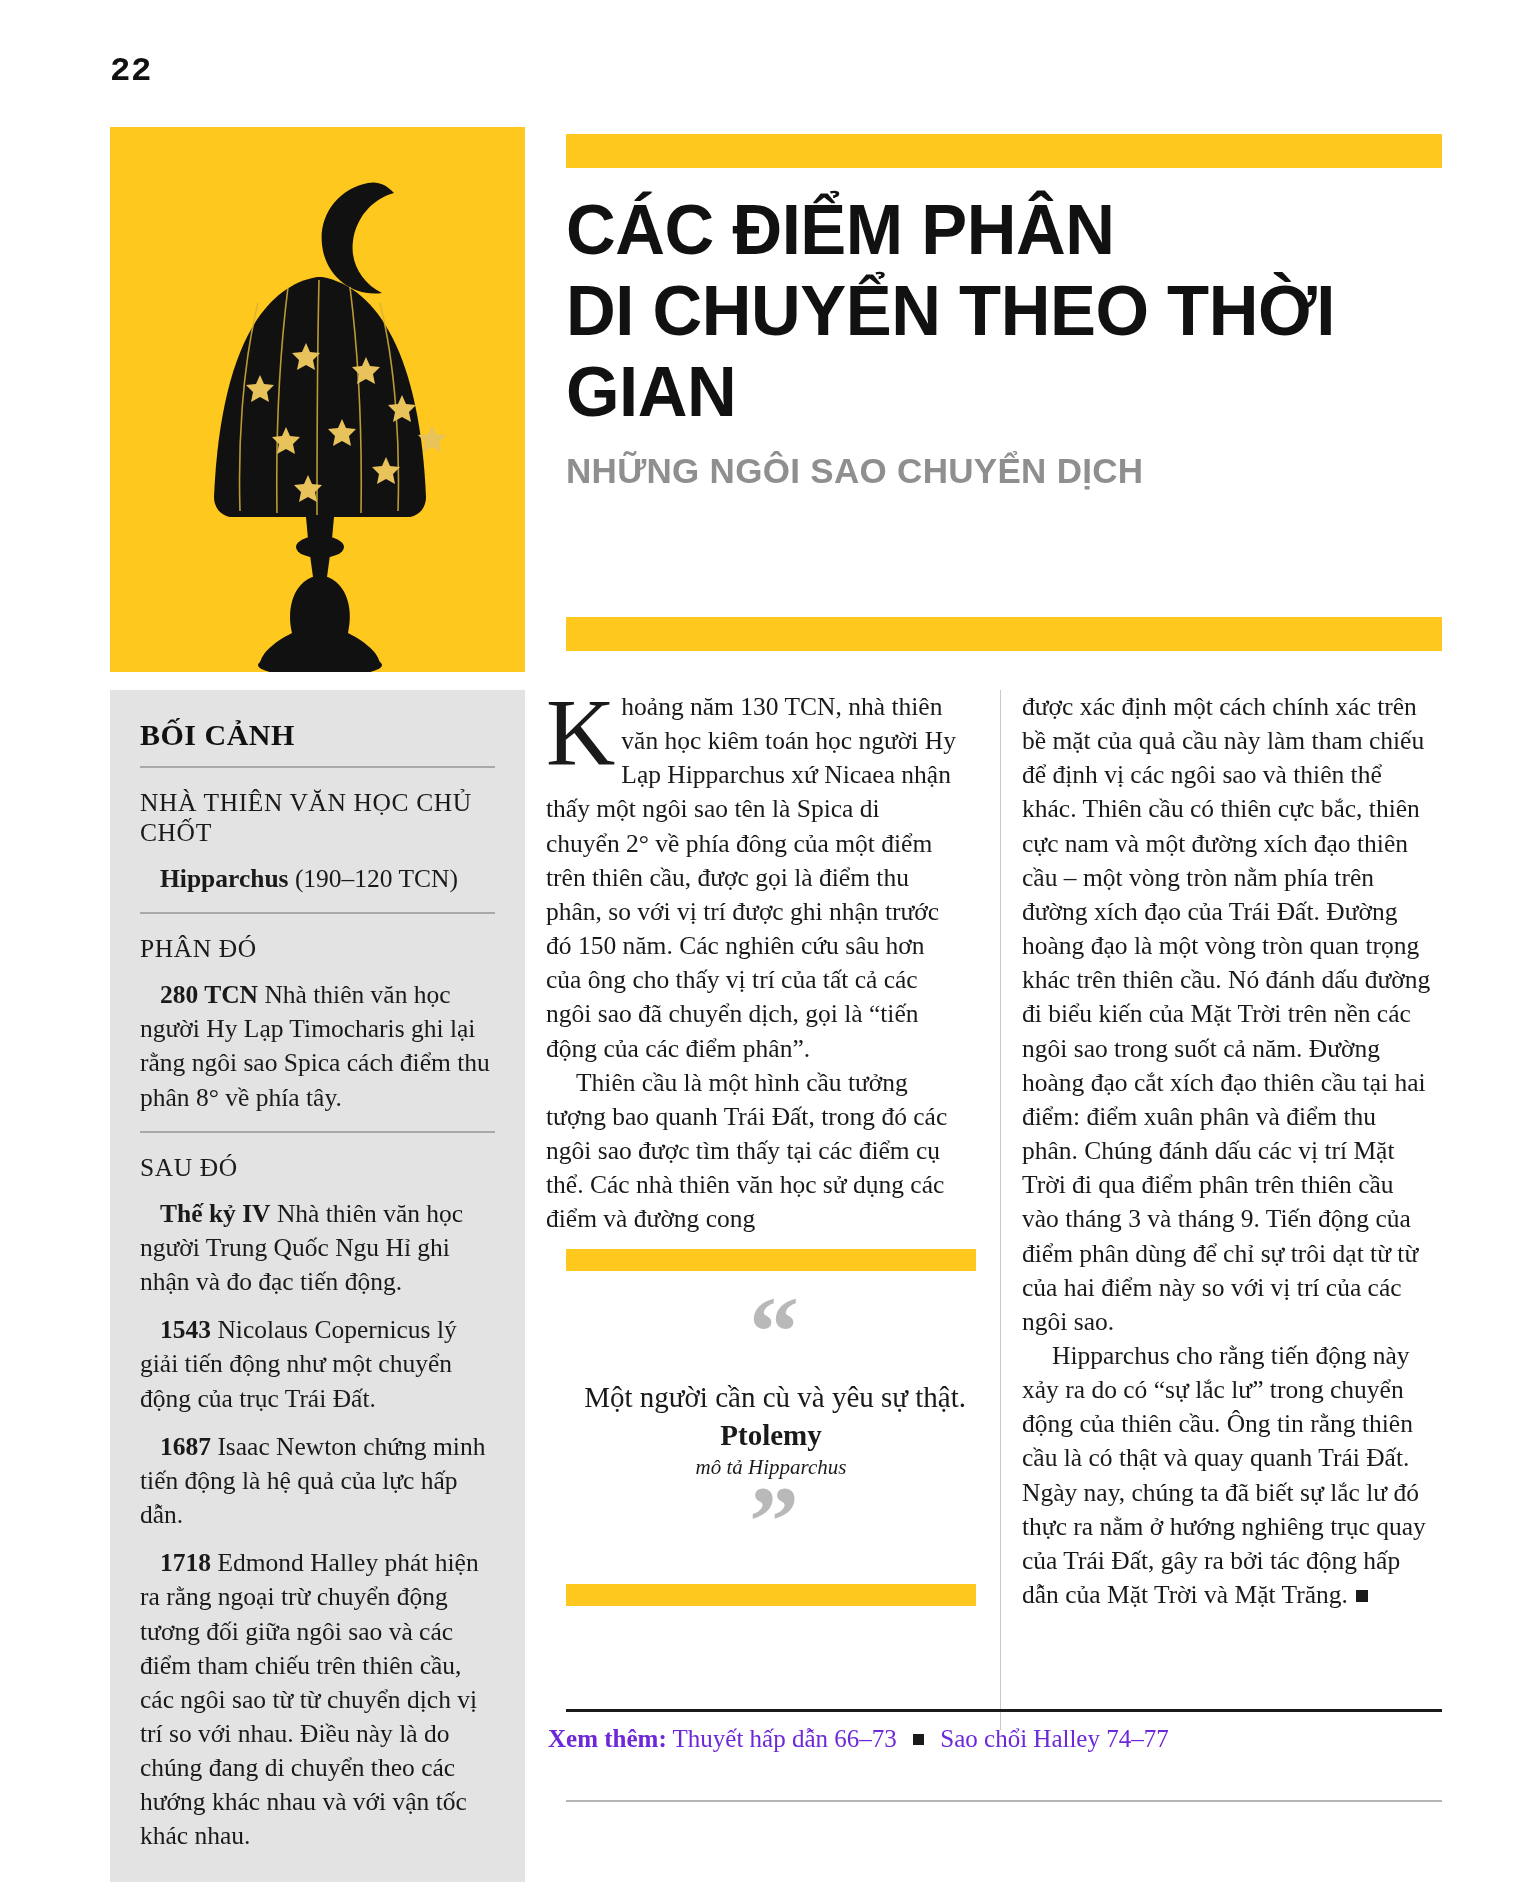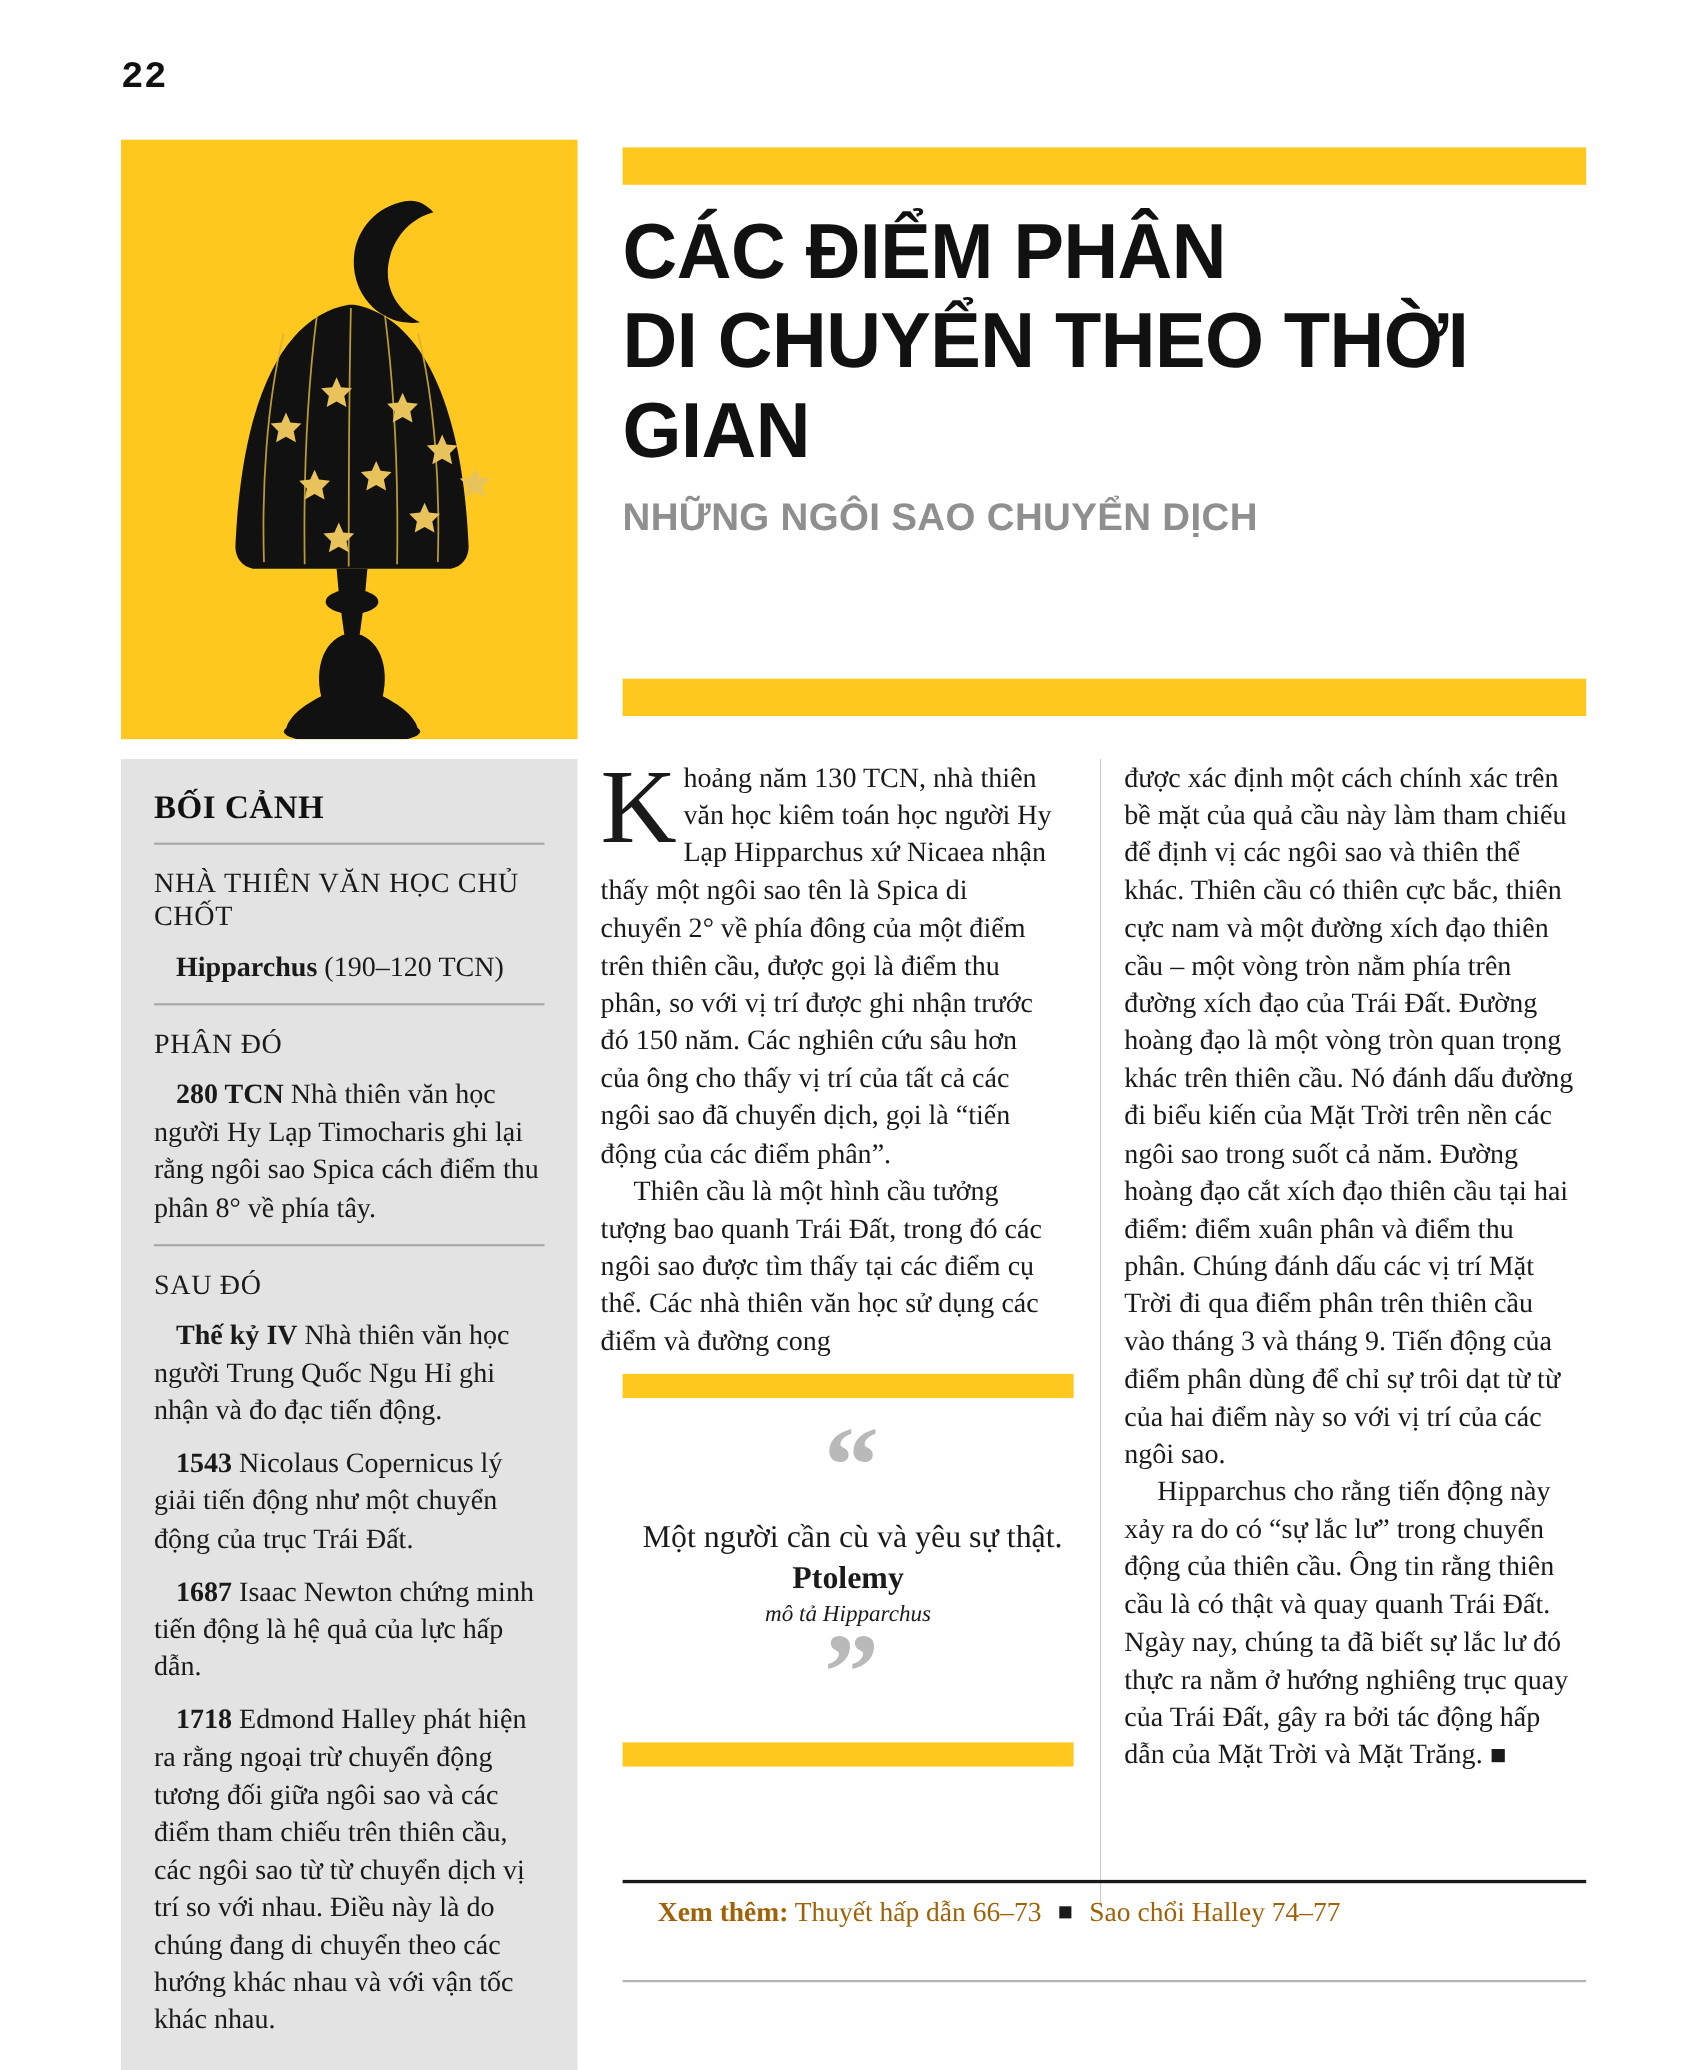--- a/index.html
+++ b/index.html
@@ -208,25 +208,25 @@
   .footer-rule {
     position: absolute;
     left: 566px;
     top: 1709px;
     width: 876px;
     height: 3px;
     background: #1a1a1a;
   }
   .footer {
     position: absolute;
-    left: 598px;
+    left: 548px;
     top: 1725px;
     width: 900px;
     font-size: 25px;
-    color: #a16207;
+    color: #6d28d9;
   }
   .footer b { font-weight: bold; }
   .footer .sq {
     display: inline-block;
     width: 11px;
     height: 11px;
     background: #1a1a1a;
     margin: 0 10px 2px 10px;
   }
   .footer-rule2 {

